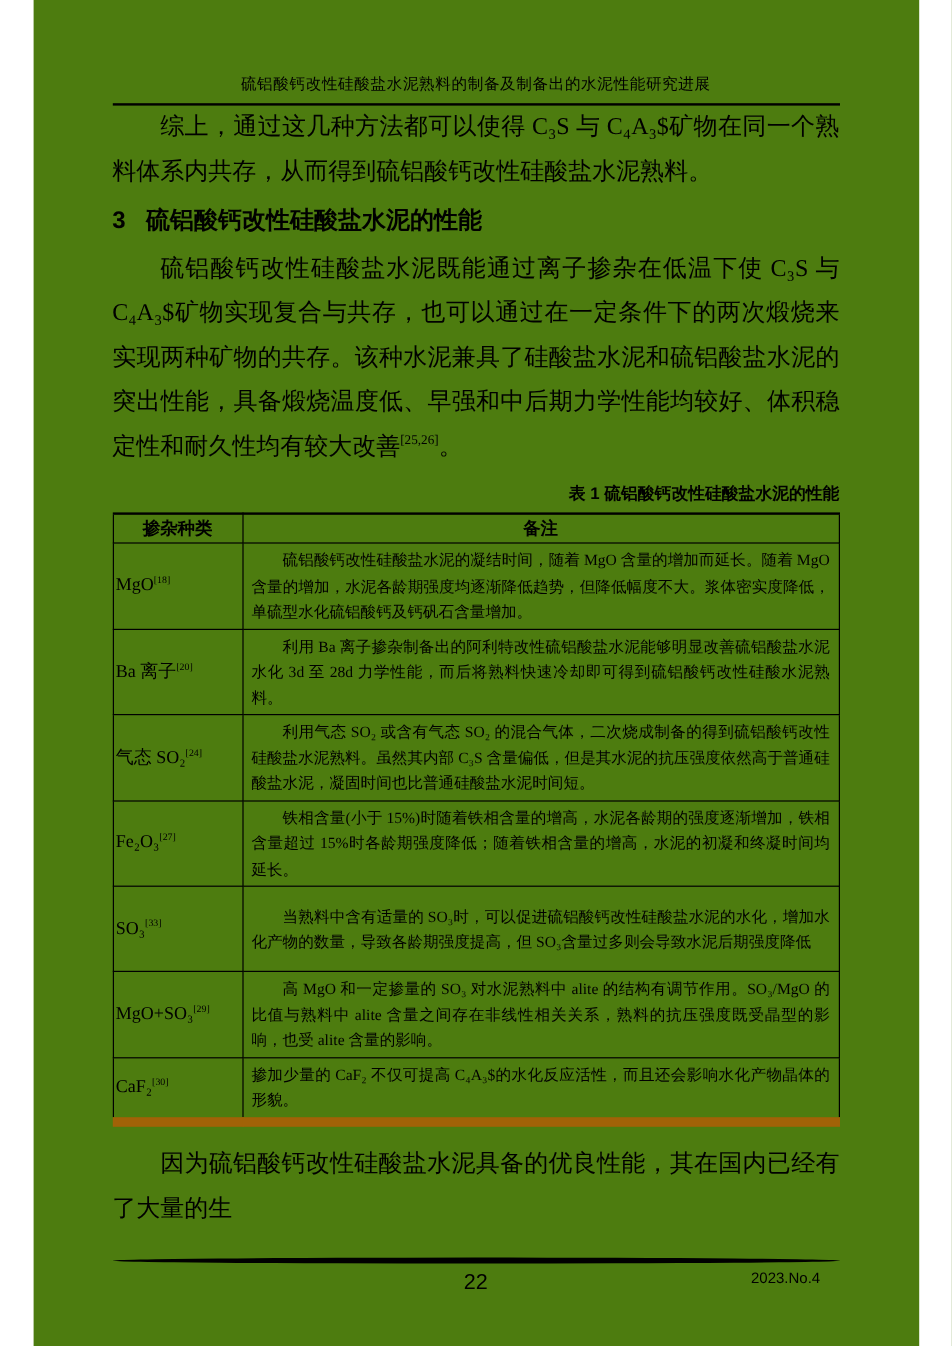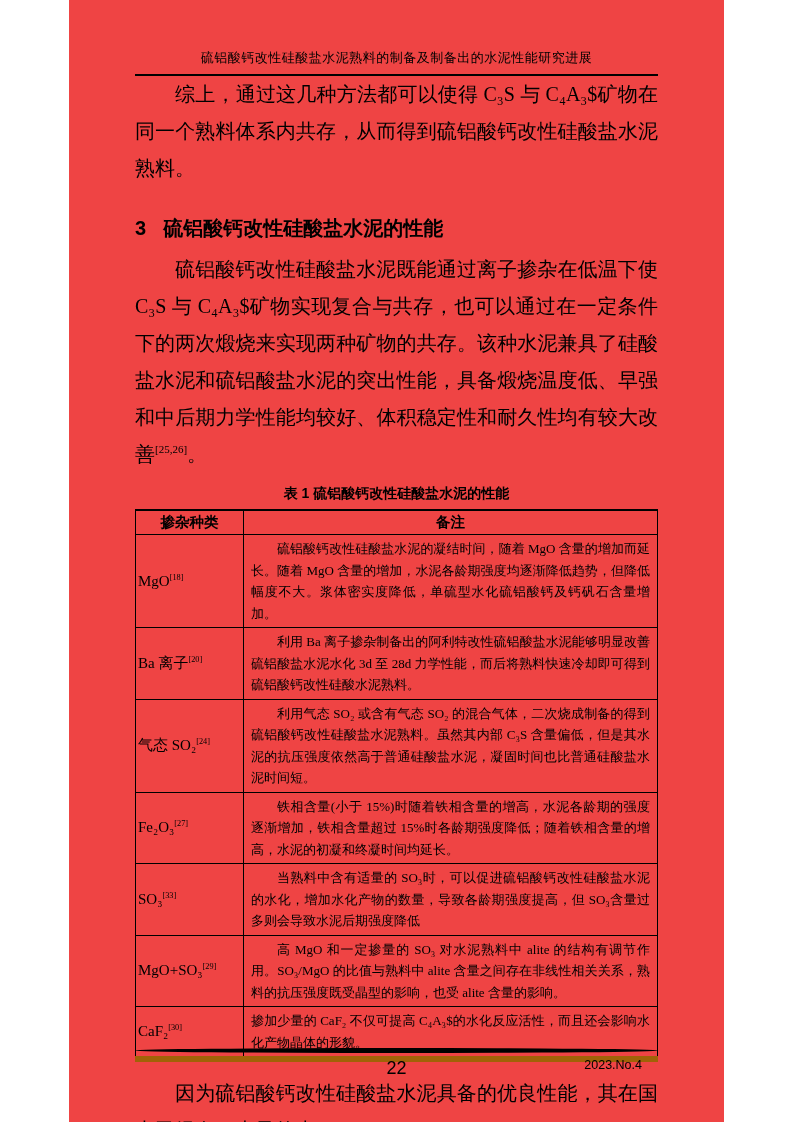--- a/index.html
+++ b/index.html
@@ -2,27 +2,27 @@
 <html><head>
 <meta charset="utf-8">
 <style>
   html, body {
     margin: 0;
     padding: 0;
     background: #ffffff;
   }
   .page {
     position: relative;
-    width: 655px;
+    width: 738px;
     height: 1122px;
     margin: 0 auto;
-    background: #ef4444;
+    background: #4d7c0f;
     color: #000000;
     box-sizing: border-box;
-    padding: 0 66px;
+    padding: 12px 66px;
     font-family: "Liberation Serif", "DejaVu Serif", serif;
     overflow: hidden;
   }
 
   
   .doc-header { padding-top: 49px; }
   .doc-header-title {
     text-align: center;
     font-size: 13px;
     letter-spacing: 0.5px;
@@ -46,37 +46,37 @@
   sup {
     font-size: 0.55em;
     line-height: 0;
   }
 
   
   .section-heading {
     font-family: "Liberation Sans", "DejaVu Sans", sans-serif;
     font-weight: bold;
     font-size: 20px;
-    margin: 28px 0 9px 0;
+    margin: 8px 0 9px 0;
   }
   .section-number { margin-right: 17px; }
 
   
   .table-caption {
-    text-align: center;
+    text-align: right;
     font-family: "Liberation Sans", "DejaVu Sans", sans-serif;
     font-weight: bold;
     font-size: 14px;
     margin: 12px 0 6px 0;
   }
   table.data-table {
     width: 100%;
     border-collapse: collapse;
     border-top: 2px solid #000;
-    border-bottom: 6px solid #a16207;
+    border-bottom: 8px solid #a16207;
     font-size: 13px;
   }
   table.data-table th,
   table.data-table td {
     border: 1px solid #000;
     vertical-align: middle;
   }
   table.data-table th {
     font-family: "Liberation Sans", "DejaVu Sans", sans-serif;
     font-weight: bold;

